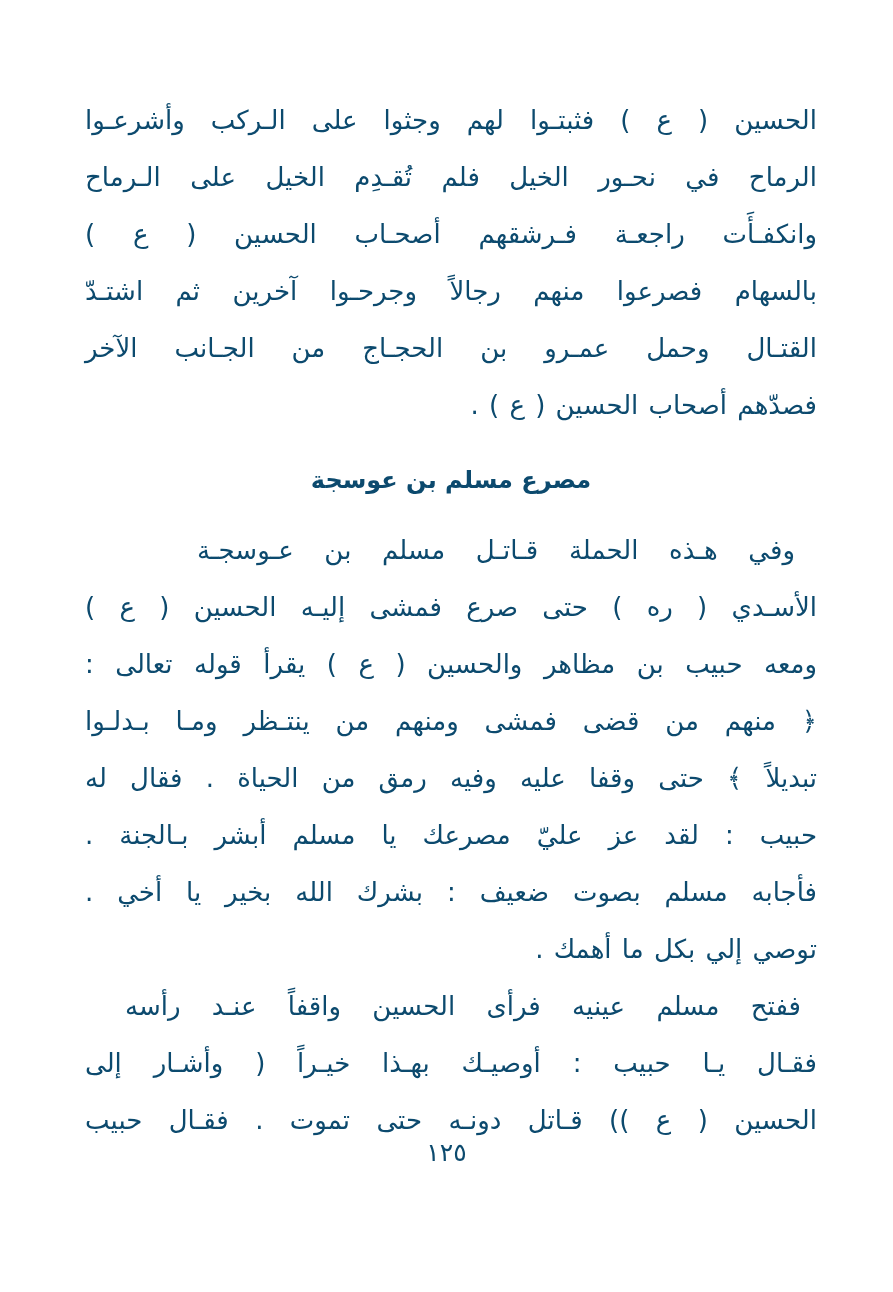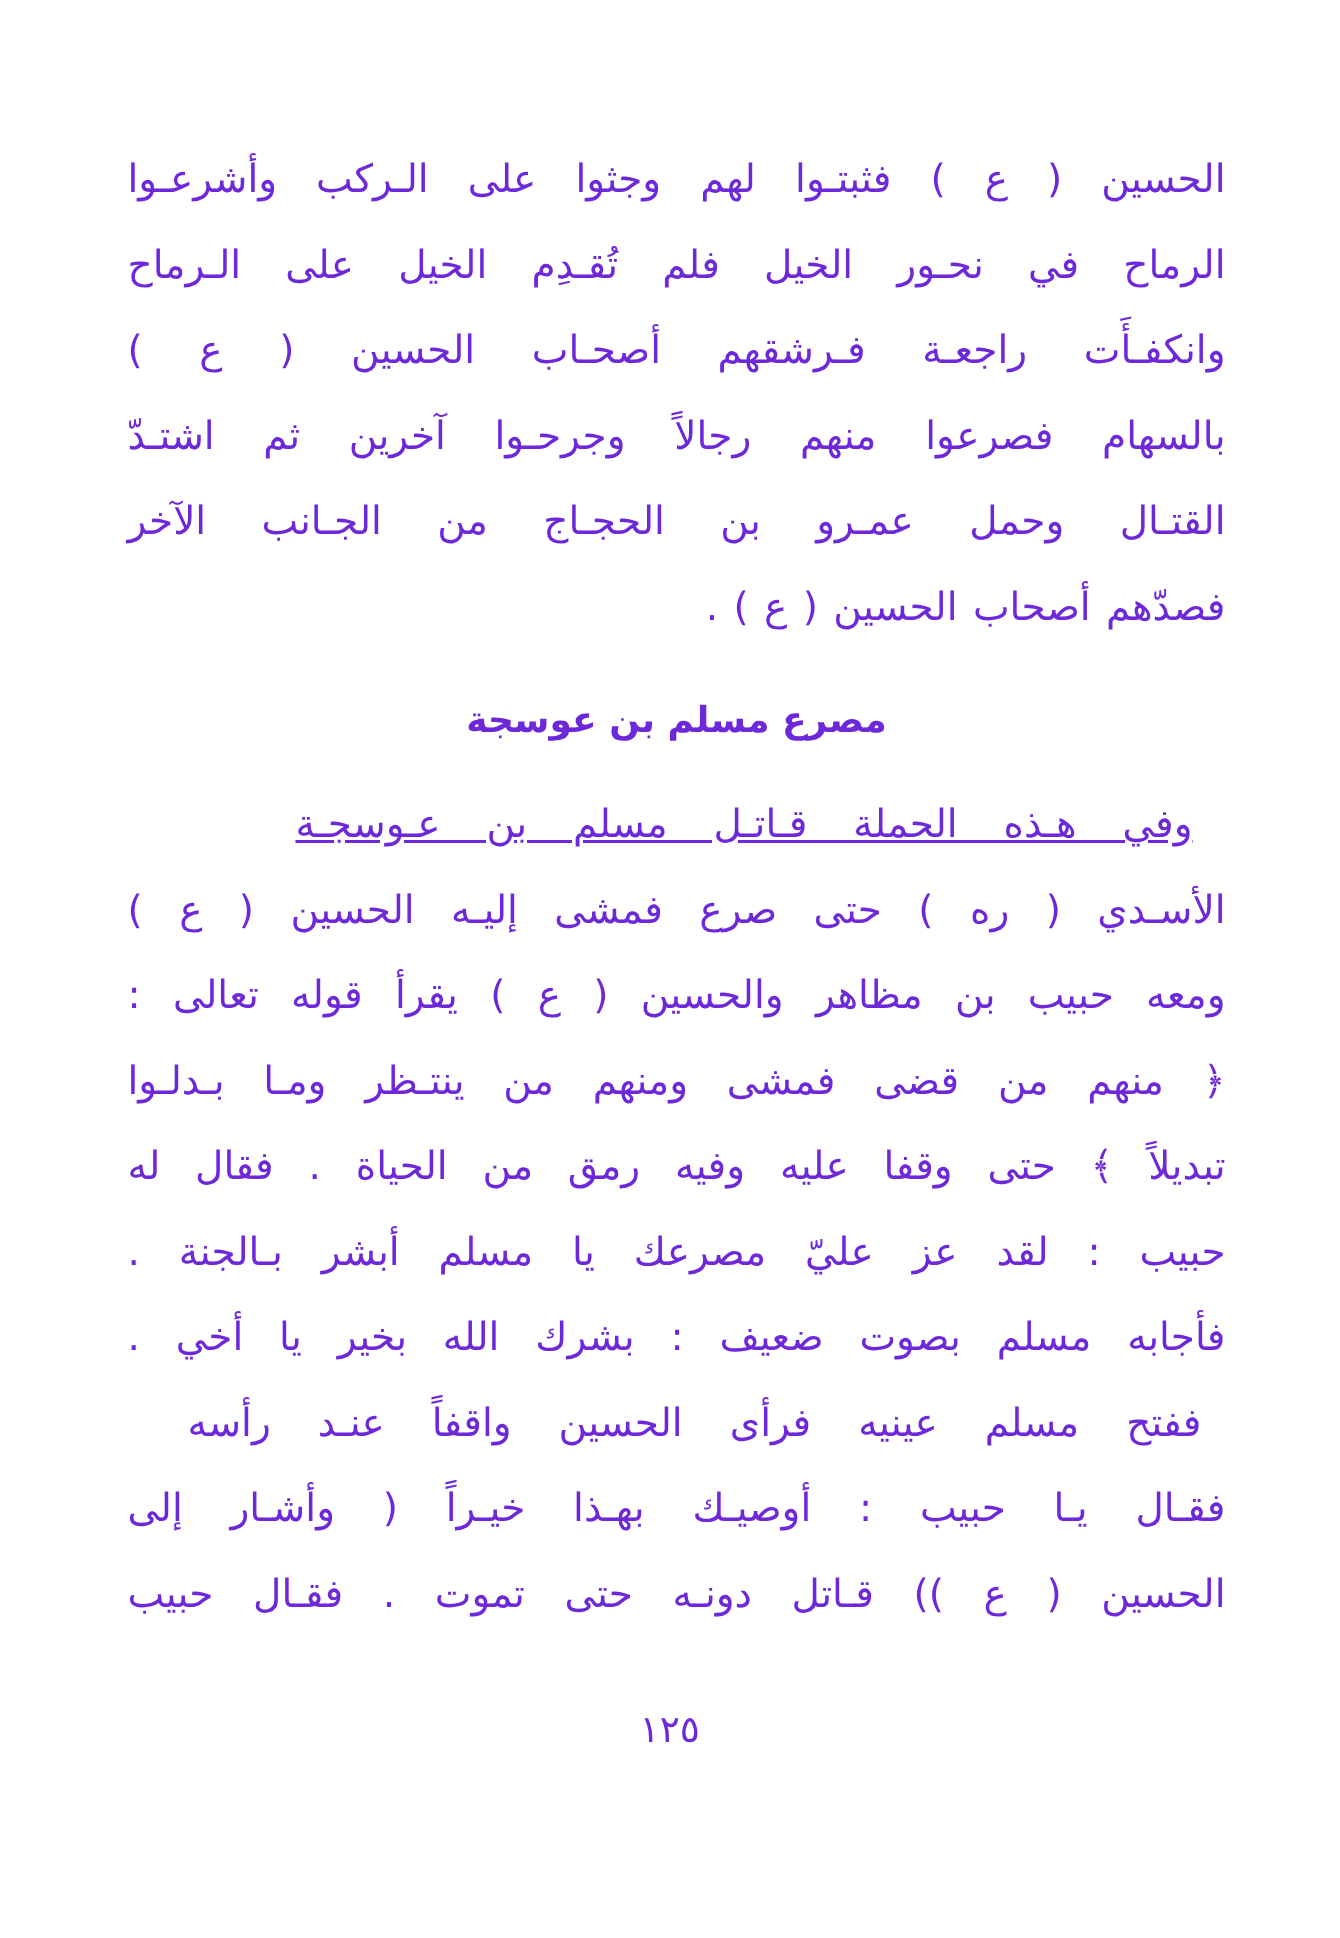--- a/index.html
+++ b/index.html
@@ -5,21 +5,21 @@
   html, body {
     margin: 0;
     padding: 0;
     background: #ffffff;
   }
   .page {
     position: relative;
     width: 893px;
     height: 1292px;
     background: #ffffff;
-    color: #6d28d9;
+    color: #0c4a6e;
     font-family: "DejaVu Sans", sans-serif;
     direction: rtl;
     overflow: hidden;
   }
   .text-block {
     position: absolute;
     top: 92px;
     right: 76px;
     width: 732px;
   }
@@ -35,21 +35,20 @@
   }
   
   .line.para-end {
     text-align: right;
     text-align-last: right;
   }
   
   .line.indent-both {
     padding-right: 22px;
     padding-left: 112px;
-    text-decoration: underline;
   }
   
   .line.indent-small {
     padding-right: 16px;
     padding-left: 40px;
   }
   .heading {
     margin: 14px 0 10px 0;
     font-size: 24px;
     font-weight: bold;
@@ -86,20 +85,21 @@
     <div class="heading">مصرع مسلم بن عوسجة</div>
 
     <div>
       <div class="line indent-both">وفي هـذه الحملة قـاتـل مسلم بن عـوسجـة</div>
       <div class="line">الأسـدي ( ره ) حتى صرع فمشى إليـه الحسين ( ع )</div>
       <div class="line">ومعه حبيب بن مظاهر والحسين ( ع ) يقرأ قوله تعالى :</div>
       <div class="line">﴿ منهم من قضى فمشى ومنهم من ينتـظر ومـا بـدلـوا</div>
       <div class="line">تبديلاً ﴾ حتى وقفا عليه وفيه رمق من الحياة . فقال له</div>
       <div class="line">حبيب : لقد عز عليّ مصرعك يا مسلم أبشر بـالجنة .</div>
       <div class="line">فأجابه مسلم بصوت ضعيف : بشرك الله بخير يا أخي .</div>
+      <div class="line para-end">توصي إلي بكل ما أهمك .</div>
     </div>
 
     <div>
       <div class="line indent-small">ففتح مسلم عينيه فرأى الحسين واقفاً عنـد رأسه</div>
       <div class="line">فقـال يـا حبيب : أوصيـك بهـذا خيـراً ( وأشـار إلى</div>
       <div class="line">الحسين ( ع )) قـاتل دونـه حتى تموت . فقـال حبيب</div>
     </div>
 
   </div>
 

